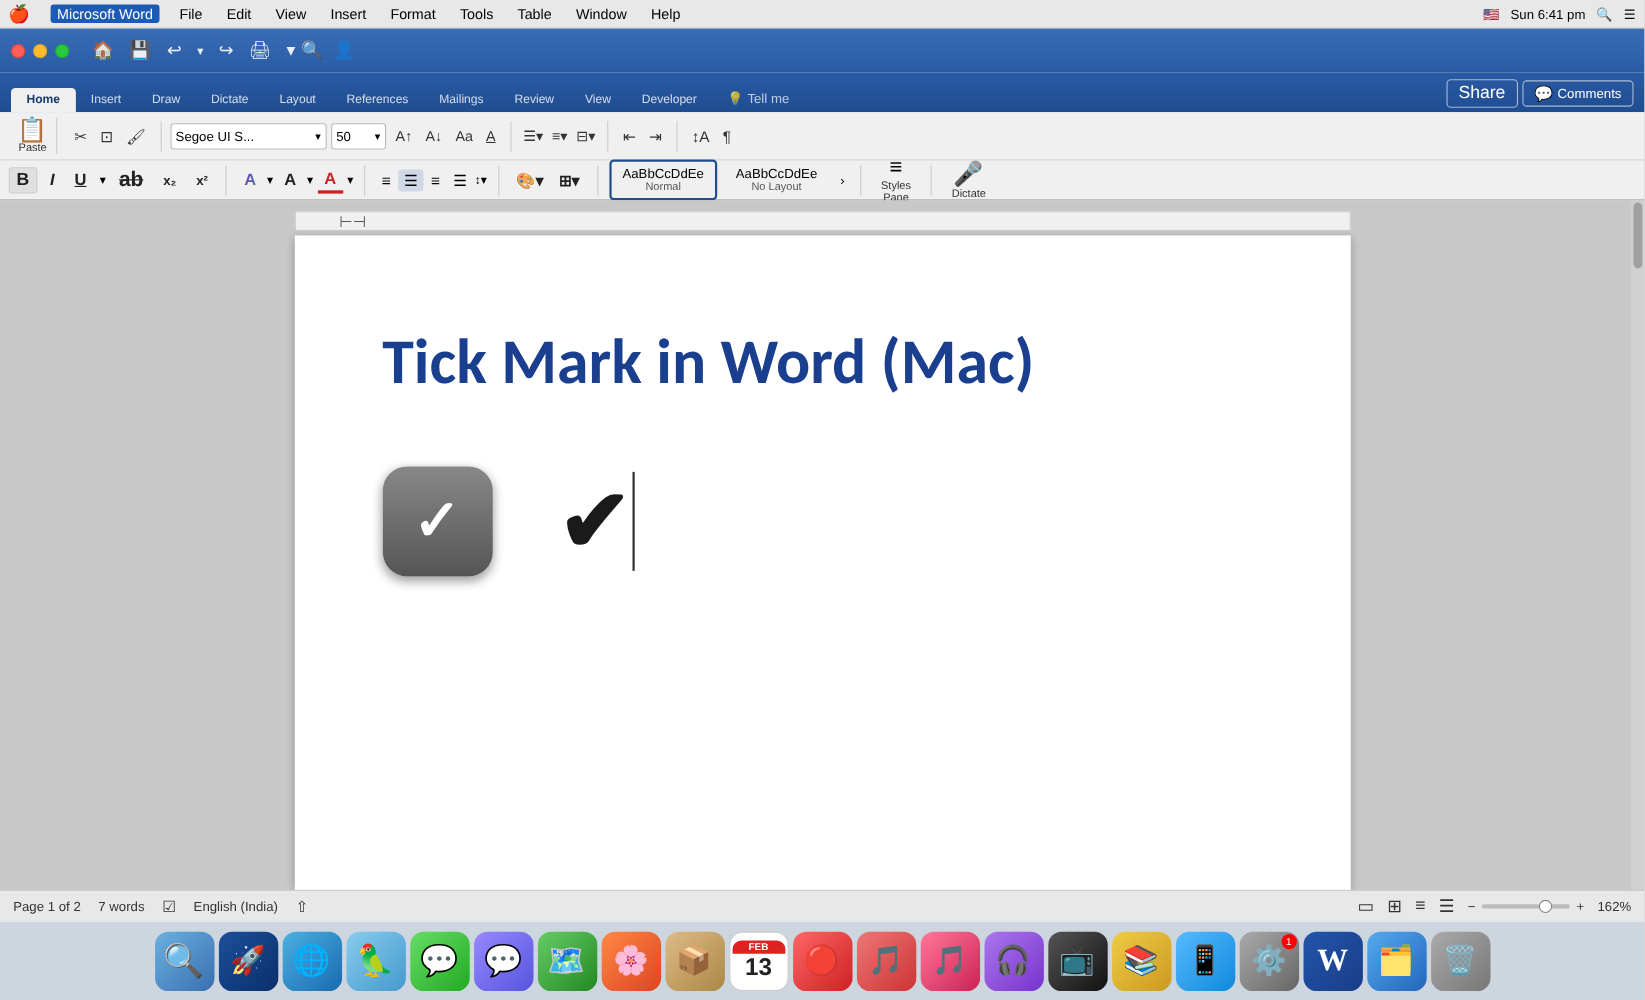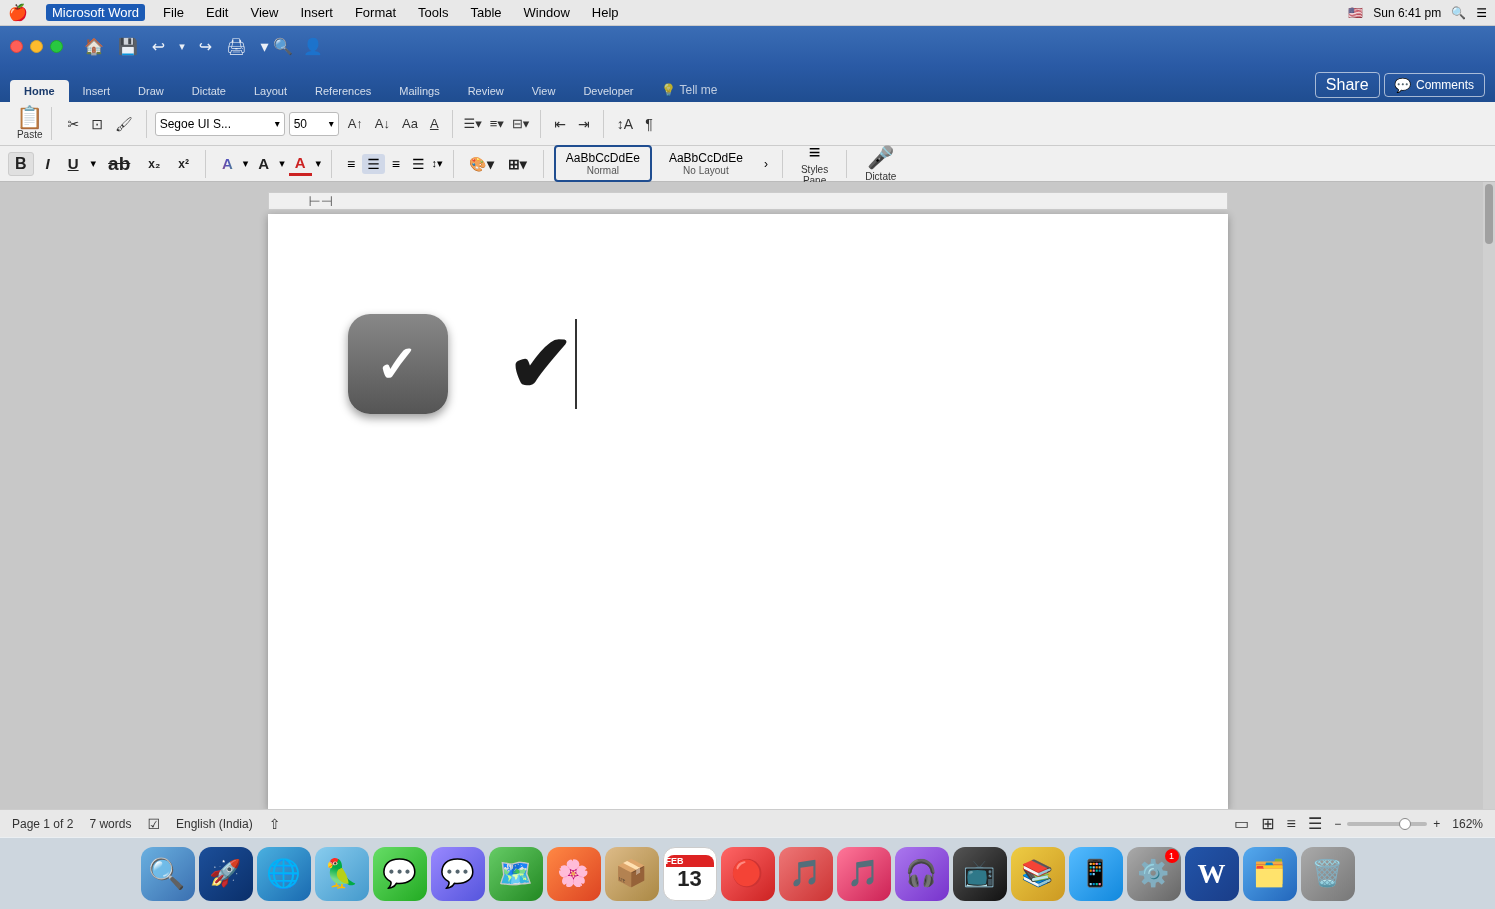--- a/index.html
+++ b/index.html
@@ -101,21 +101,21 @@
     }
     .paste-area { display: flex; flex-direction: column; align-items: center; padding: 0 8px; border-right: 1px solid #ccc; margin-right: 6px; }
     .paste-icon { font-size: 22px; line-height: 1; }
     .paste-label { font-size: 10px; color: #333; }
     .font-selector {
       background: white;
       border: 1px solid #bbb;
       border-radius: 3px;
       padding: 2px 4px;
       font-size: 12px;
-      width: 130px;
+      width: 142px;
       height: 24px;
       display: flex;
       align-items: center;
       justify-content: space-between;
     }
     .font-size-selector {
       background: white;
       border: 1px solid #bbb;
       border-radius: 3px;
       padding: 2px 4px;
@@ -541,20 +541,21 @@
   </div>
 </div>
 
 <div class="document-area">
 
   <div class="ruler">
     <span style="font-size:14px; color:#555;">⊢⊣</span>
   </div>
 
   <div class="page">
+    <div class="page-title-text">Tick Mark in Word (Mac)</div>
 
     <div class="content-row">
 
       <div class="checkbox-icon">
         <span class="checkbox-checkmark">✓</span>
       </div>
 
       <div class="text-cursor-area">
         <span class="big-checkmark">✔</span>
         <div class="text-cursor"></div>
@@ -613,21 +614,21 @@
     <span style="font-size:28px;">🗺️</span>
   </div>
   <div class="dock-item" style="background: linear-gradient(135deg, #ff8844, #dd4422);">
     <span style="font-size:26px;">🌸</span>
   </div>
   <div class="dock-item" style="background: linear-gradient(135deg, #ddbb88, #aa8844);">
     <span style="font-size:26px;">📦</span>
   </div>
   <div class="dock-item" style="background: white; border: 1px solid #ccc;">
     <div style="display:flex; flex-direction:column; align-items:center;">
-      <div style="background:#dd2222; color:white; width:48px; border-radius:8px 8px 0 0; text-align:left; font-size:9px; padding: 1px 0; font-weight:bold;">FEB</div>
+      <div style="background:#dd2222; color:white; width:48px; border-radius:8px 8px 0 0; text-align:center; font-size:9px; padding: 1px 0; font-weight:bold;">FEB</div>
       <div style="font-size:22px; font-weight:bold; color:#222; line-height:1.1;">13</div>
     </div>
   </div>
   <div class="dock-item" style="background: linear-gradient(135deg, #ff6666, #cc2222);">
     <span style="font-size:26px;">🔴</span>
   </div>
   <div class="dock-item" style="background: linear-gradient(135deg, #ee7777, #cc3333);">
     <span style="font-size:26px;">🎵</span>
   </div>
   <div class="dock-item" style="background: linear-gradient(135deg, #ff7799, #cc2255);">

